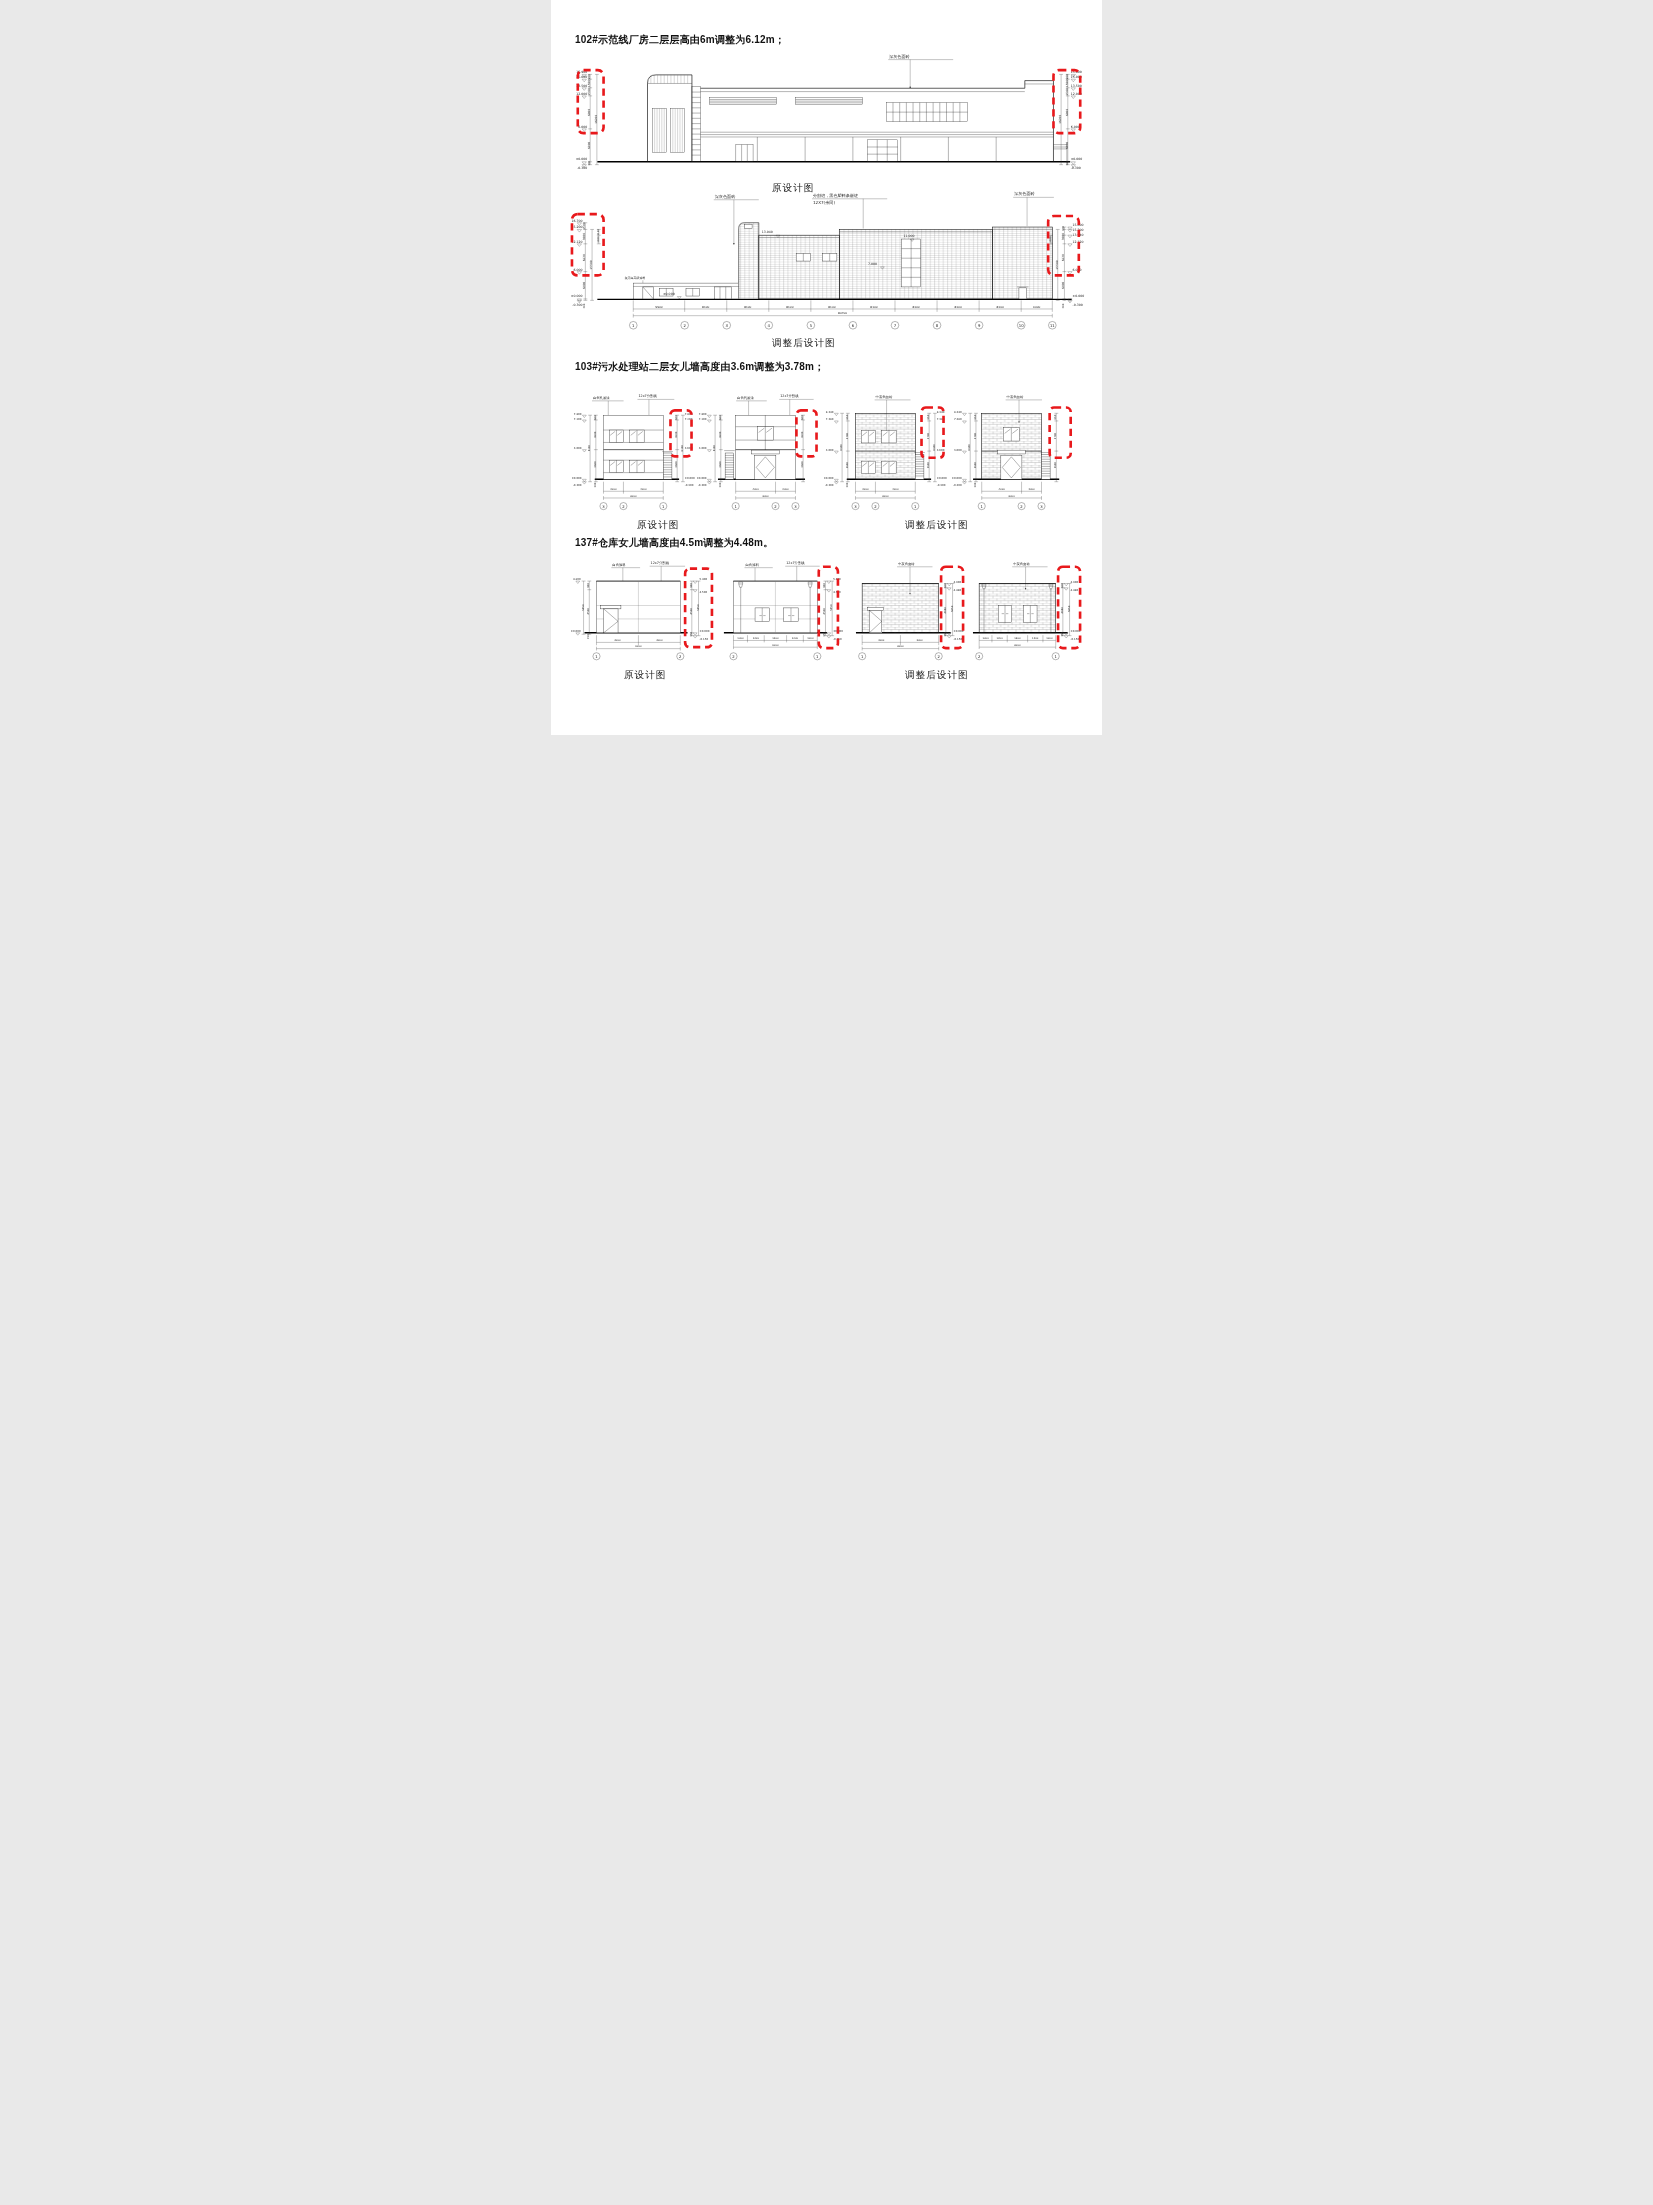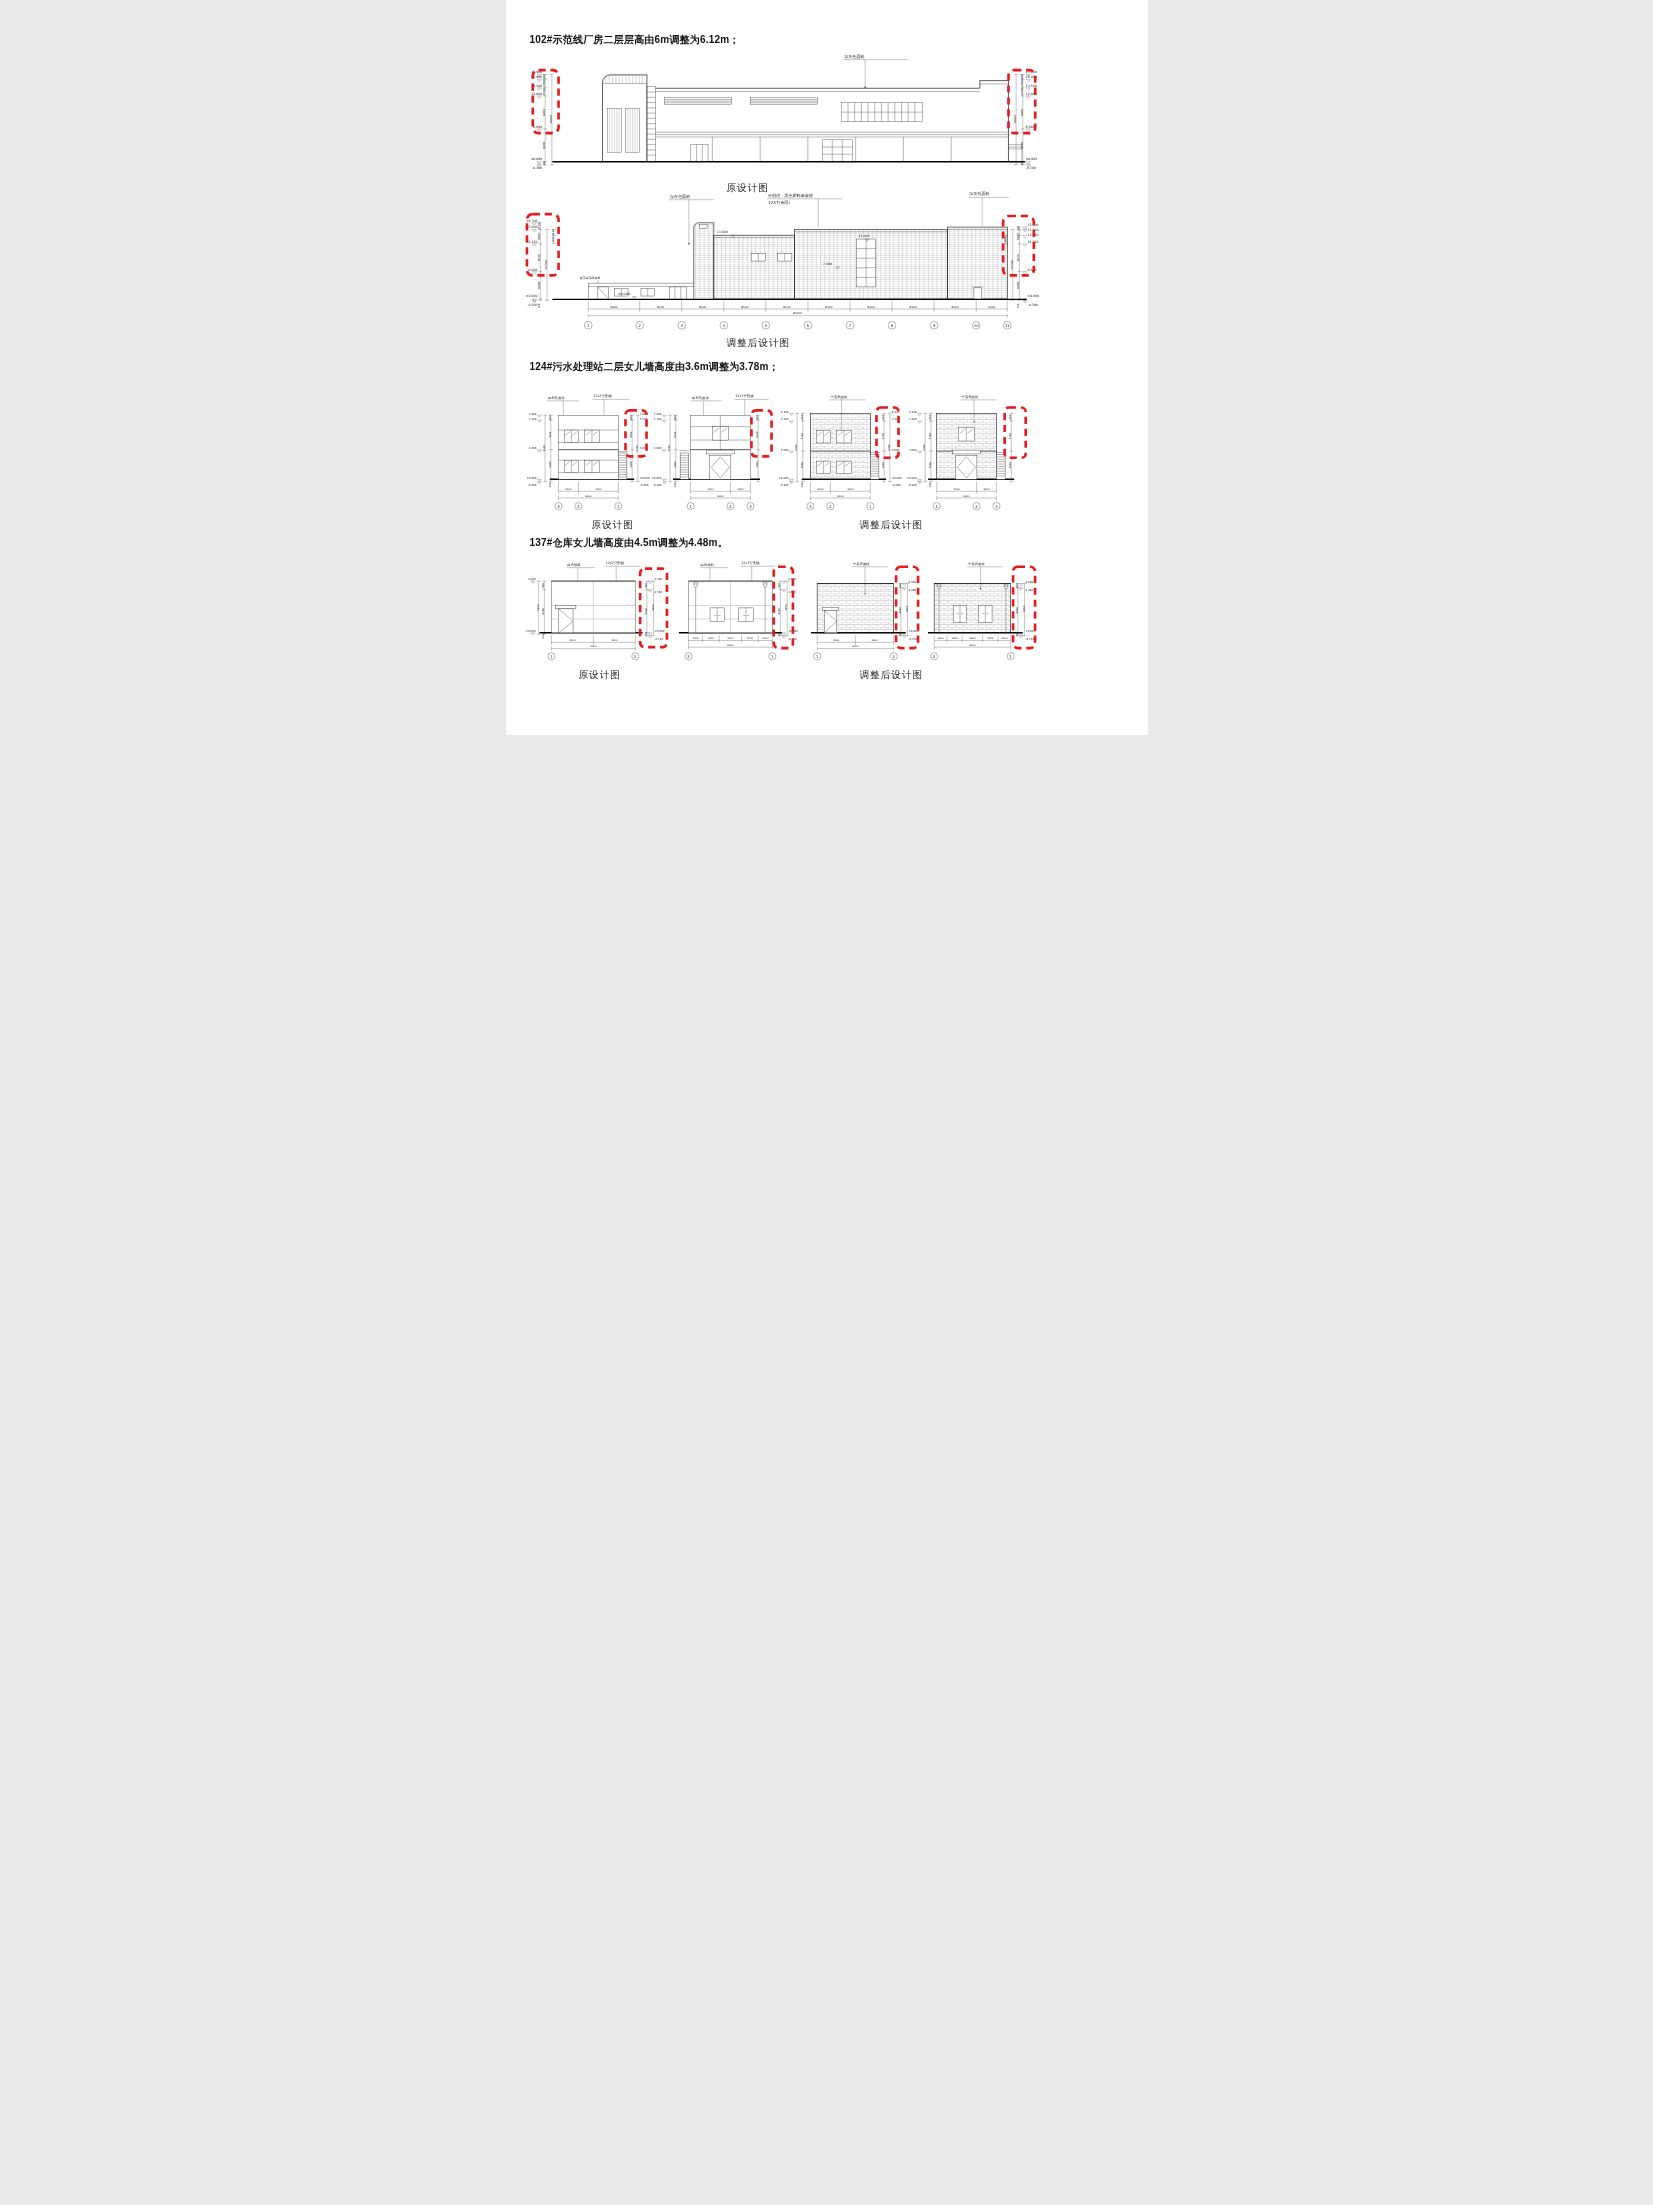--- a/index.html
+++ b/index.html
@@ -1,16 +1,16 @@
 <!DOCTYPE html>
 <html style="font-size:7.7px"><head>
 <meta charset="utf-8">
 <style>
   html,body{margin:0;padding:0;background:#e9e9e9;}
-  .page{position:relative;width:642px;height:735px;background:#ffffff;margin:0 auto;
+  .page{position:relative;width:551px;height:735px;background:#ffffff;margin:0 auto;
         font-family:"Liberation Sans","DejaVu Sans",sans-serif;overflow:hidden;}
   .abs{position:absolute;}
   .sec-title{font-size:10px;font-weight:700;color:#111;letter-spacing:0.2px;white-space:nowrap;}
   .cap{font-size:9.6px;color:#222;text-align:left;letter-spacing:1px;white-space:nowrap;}
   svg{display:block;overflow:visible;}
   svg text{font-family:"DejaVu Sans",sans-serif;fill:#222;}
   .lv{font-size:6.6px;} .lv5{font-size:5.6px;} .dm{font-size:6px;} .dm5{font-size:5.2px;}
   .nt{font-size:8.6px;} .nt7{font-size:7px;} .nt6{font-size:6.2px;} .bb{font-size:8px;}
   .an{font-size:6.6px;}
   .ln{stroke:#222;stroke-width:.7;fill:none;}
@@ -234,21 +234,21 @@
         <circle class="ln" cx="1004.7" cy="280" r="8"></circle>
             <text class="bb" x="1004.7" y="283" text-anchor="middle">11</text>
       </g>
     </g>
     <rect class="rb" x="2" y="48" width="66" height="128" rx="12"></rect>
     <rect class="rb" x="996" y="52" width="64" height="124" rx="12"></rect>
   </svg>
   </div>
   <div class="abs cap" style="left:221px;top:337px;width:96px;">调整后设计图</div>
 
-  <div class="abs sec-title" style="left:24px;top:360px;">124#污水处理站二层女儿墙高度由3.6m调整为3.78m；</div>
+  <div class="abs sec-title" style="left:24px;top:360px;">103#污水处理站二层女儿墙高度由3.6m调整为3.78m；</div>
 
   <div class="abs" style="left:19px;top:393px;">
   <svg width="122" height="120" viewBox="0 0 255 250">
     <g>
       <text class="nt7" x="48" y="12">白色乳胶漆</text>
       <path class="dl" d="M46,16H112 M80,16V60"></path>
           <circle cx="80" cy="60" r="1.4" fill="#333"></circle>
           <circle cx="80" cy="95" r="1.4" fill="#333"></circle>
           <path class="dl" d="M80,60V95"></path>
       <text class="nt7" x="143" y="9">12x7分割线</text>

